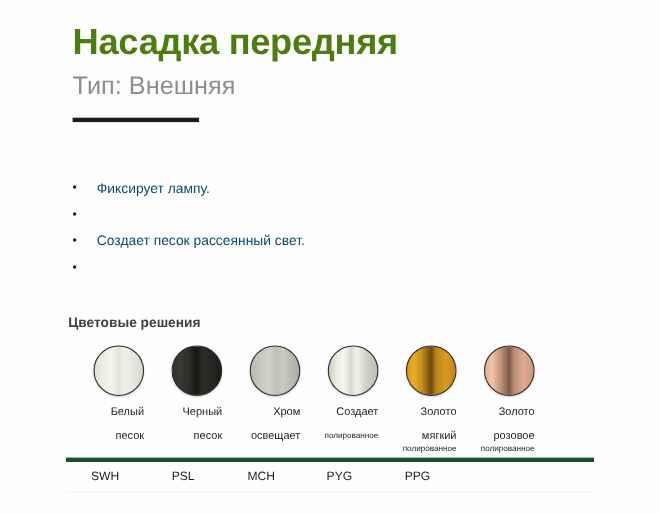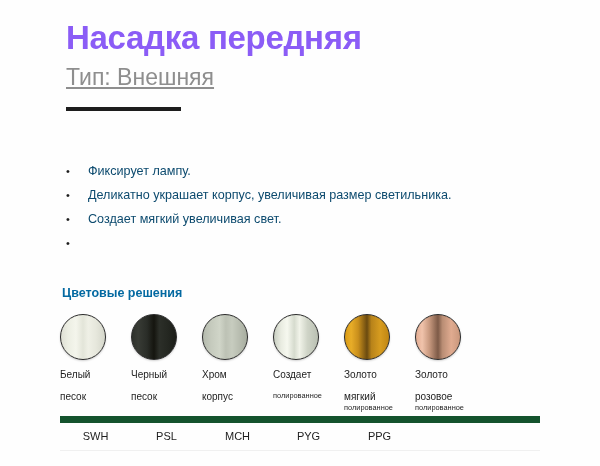--- a/index.html
+++ b/index.html
@@ -25,32 +25,31 @@
   .header {
     position: absolute;
     left: 66px;
     top: 18px;
     width: 480px;
   }
   .title {
     font-size: 33px;
     font-weight: bold;
     letter-spacing: -0.3px;
-    color: #8b5cf6;
+    color: #4d7c0f;
     line-height: 40px;
     white-space: nowrap;
   }
   .subtitle {
     font-size: 23px;
     font-weight: normal;
     color: #8e8e8e;
     line-height: 30px;
     margin-top: 4px;
     white-space: nowrap;
-    text-decoration: underline;
   }
   .rule {
     margin-top: 15px;
     width: 115px;
     height: 4px;
     background: #1d1d1d;
   }
 
   
   .features {
@@ -82,34 +81,34 @@
   
   .colors {
     position: absolute;
     left: 60px;
     top: 286px;
     width: 480px;
   }
   .colors-title {
     font-size: 12.5px;
     font-weight: bold;
-    color: #0369a1;
+    color: #404040;
     margin-left: 2px;
   }
   .swatch-row {
     position: relative;
     margin-top: 14px;
     display: flex;
   }
   .swatch-cell {
     width: 71px;
     flex: 0 0 71px;
     display: flex;
     flex-direction: column;
-    align-items: flex-start;
+    align-items: flex-end;
     text-align: center;
   }
   .swatch {
     width: 46px;
     height: 46px;
     border-radius: 50%;
     border: 1.3px solid #2b2b2b;
     box-sizing: border-box;
     box-shadow: 0 1px 2px rgba(0,0,0,0.18);
   }
@@ -126,21 +125,21 @@
     color: #1d1d1d;
     white-space: nowrap;
   }
 
   
   .codes-wrap {
     position: absolute;
     left: 60px;
     top: 416px;
     width: 480px;
-    border-top: 7px solid #14532d;
+    border-top: 4px solid #14532d;
     border-bottom: 1px solid #f0f0f0;
   }
   .codes-row {
     display: flex;
   }
   .code-cell {
     width: 71px;
     flex: 0 0 71px;
     text-align: center;
     font-size: 11px;
@@ -197,25 +196,24 @@
     <div class="rule"></div>
   </div>
 
   <div class="features">
     <div class="feature-row">
       <span class="feature-bullet">•</span>
       <span class="feature-text">Фиксирует лампу.</span>
     </div>
     <div class="feature-row">
       <span class="feature-bullet">•</span>
-      <span class="feature-text">Деликатно украшает корпус, увеличивая размер светильника.</span>
-    </div>
-    <div class="feature-row">
-      <span class="feature-bullet">•</span>
-      <span class="feature-text">Создает мягкий увеличивая свет.</span>
+    </div>
+    <div class="feature-row">
+      <span class="feature-bullet">•</span>
+      <span class="feature-text">Создает песок рассеянный свет.</span>
     </div>
     <div class="feature-row">
       <span class="feature-bullet">•</span>
     </div>
   </div>
 
   <div class="colors">
     <div class="colors-title">Цветовые решения</div>
 
     <div class="swatch-row">
@@ -230,21 +228,21 @@
       <div class="swatch-cell">
         <div class="swatch m-sbk"></div>
         <div class="swatch-name">Черный</div>
         <div class="swatch-name">песок</div>
         <div class="swatch-sub"></div>
       </div>
 
       <div class="swatch-cell">
         <div class="swatch m-mch"></div>
         <div class="swatch-name">Хром</div>
-        <div class="swatch-name">корпус</div>
+        <div class="swatch-name">освещает</div>
         <div class="swatch-sub"></div>
       </div>
 
       <div class="swatch-cell">
         <div class="swatch m-psl"></div>
         <div class="swatch-name">Создает</div>
         <div class="swatch-name"></div>
         <div class="swatch-sub">полированное</div>
       </div>
 

